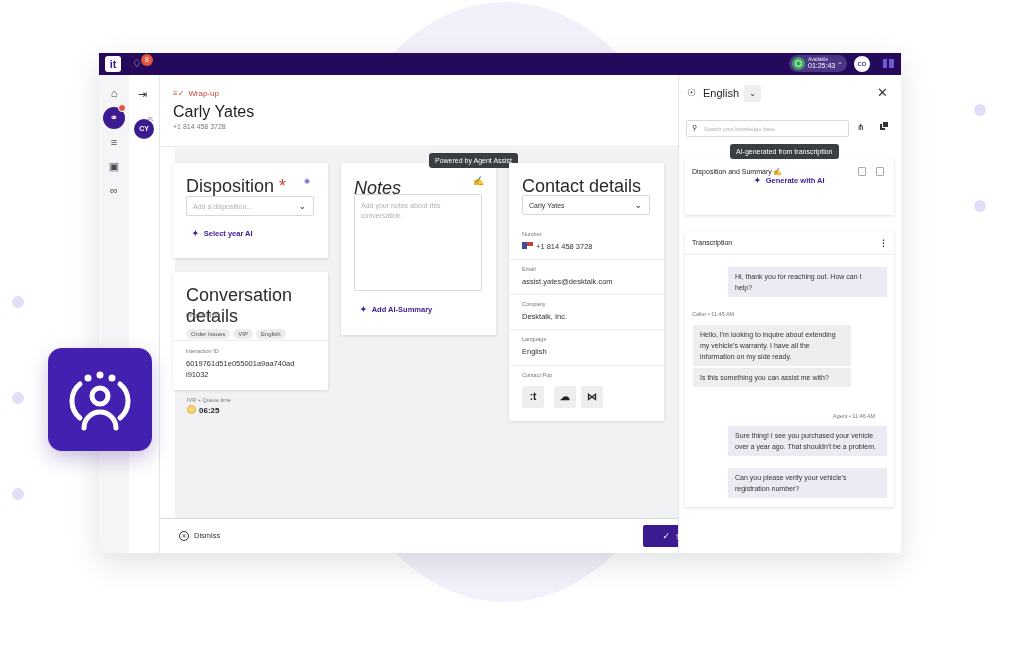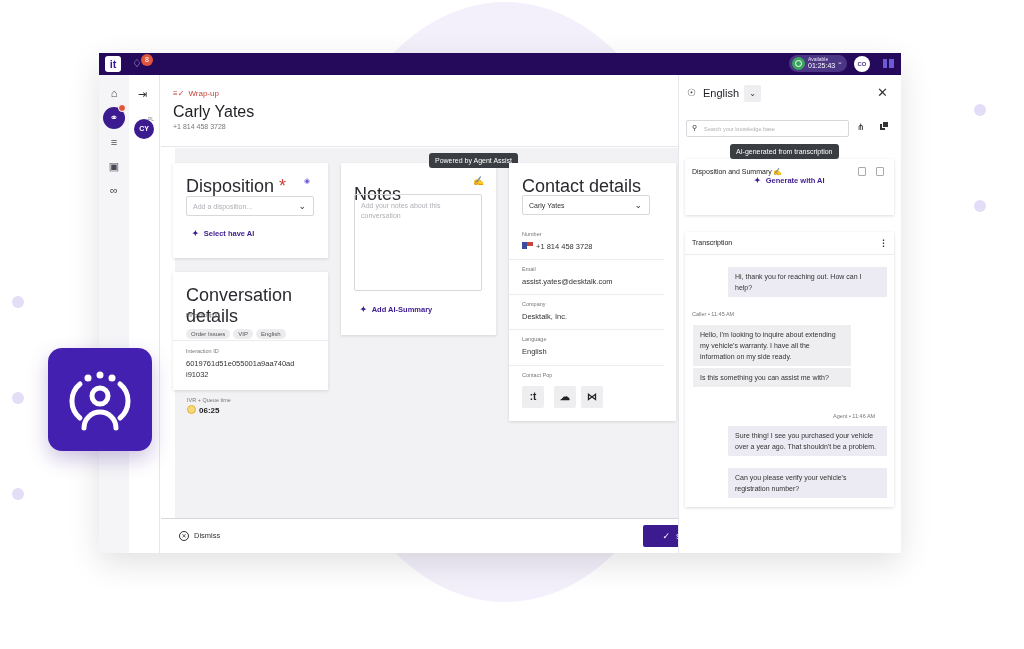--- a/index.html
+++ b/index.html
@@ -142,46 +142,46 @@
 
       <div class="content">
 
         <div class="card" style="left:-2px;top:15px;width:155px;height:95px;">
           <div class="card-title" style="left:13px;top:13px;"><span>Disposition</span> <span class="req">*</span></div>
           <div class="eye-icon" style="left:131px;top:14px;">◉</div>
           <div class="select" style="left:13px;top:33px;width:128px;">
             <span>Add a disposition...</span>
             <span class="chev">⌄</span>
           </div>
-          <div class="ai-link" style="left:19px;top:66px;"><span class="sparkle">✦</span><span>Select have AI</span></div>
+          <div class="ai-link" style="left:19px;top:66px;"><span class="sparkle">✦</span><span>Select year AI</span></div>
         </div>
 
         <div class="card" style="left:-2px;top:124px;width:155px;height:118px;">
           <div class="card-title" style="left:13px;top:13px;">Conversation details</div>
           <div class="field-label" style="left:13px;top:40px;">Ring group(s)</div>
           <div style="position:absolute;left:13px;top:50px;">
             <span class="chip">Order Issues</span><span class="chip">VIP</span><span class="chip">English</span>
           </div>
           <div class="divider" style="top:68px;width:155px;"></div>
           <div class="field-label" style="left:13px;top:76px;">Interaction ID</div>
           <div class="field-value" style="left:13px;top:86px;width:130px;white-space:pre-line;">6019761d51e055001a9aa740ad
 i91032</div>
         </div>
         <div class="queue-label" style="left:12px;top:249px;">IVR + Queue time</div>
         <div class="queue-val" style="left:12px;top:257px;"><span class="clock-icon"></span><span>06:25</span></div>
 
         <div class="card" style="left:166px;top:15px;width:155px;height:172px;">
-          <div class="card-title" style="left:13px;top:21px;">Notes</div>
+          <div class="card-title" style="left:13px;top:15px;font-style:italic;">Notes</div>
           <div class="eye-icon" style="left:132px;top:13px;color:#555;font-size:9px;">✍</div>
           <div class="textarea" style="left:13px;top:31px;width:128px;height:97px;">Add your notes about this conversation</div>
           <div class="ai-link" style="left:19px;top:142px;"><span class="sparkle">✦</span><span>Add AI-Summary</span></div>
         </div>
         <div class="tooltip" style="left:254px;top:5px;">Powered by Agent Assist</div>
 
-        <div class="card" style="left:334px;top:15px;width:167px;height:258px;">
+        <div class="card" style="left:334px;top:15px;width:155px;height:258px;">
           <div class="card-title" style="left:13px;top:13px;">Contact details</div>
           <div class="select filled" style="left:13px;top:32px;width:128px;">
             <span>Carly Yates</span>
             <span class="chev">⌄</span>
           </div>
           <div class="field-label" style="left:13px;top:68px;">Number</div>
           <div class="field-value" style="left:13px;top:78px;"><span style="display:inline-block;width:11px;height:7px;background:linear-gradient(#c8443a 50%,#fff 50%);border-left:5px solid #3c4aa0;margin-right:3px;vertical-align:0px;"></span><span>+1 814 458 3728</span></div>
           <div class="divider" style="top:96px;width:155px;"></div>
           <div class="field-label" style="left:13px;top:103px;">Email</div>
           <div class="field-value" style="left:13px;top:113px;">assist.yates@desktalk.com</div>

